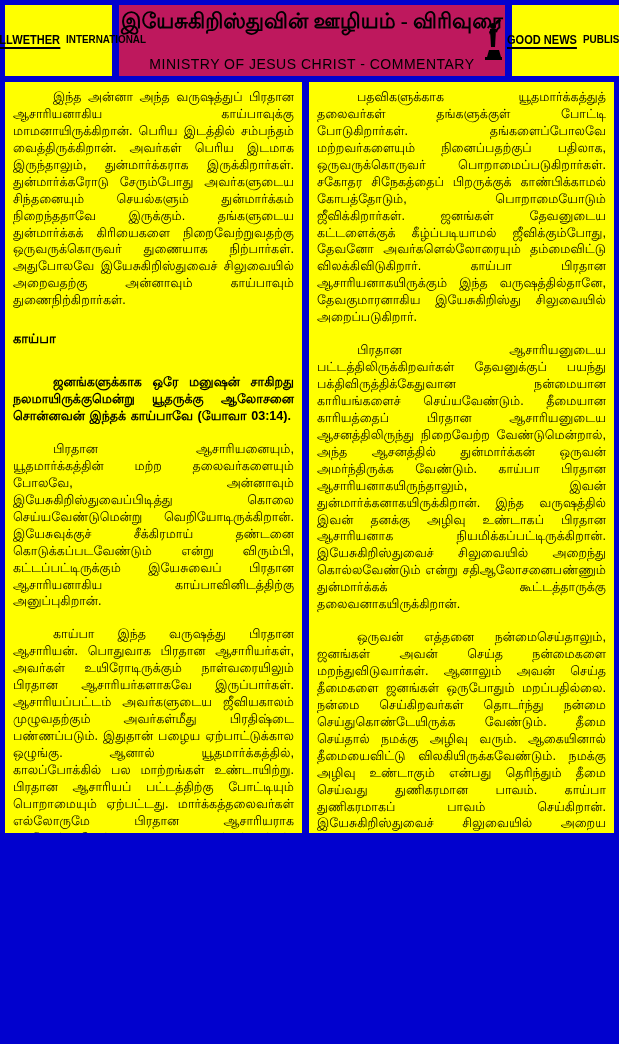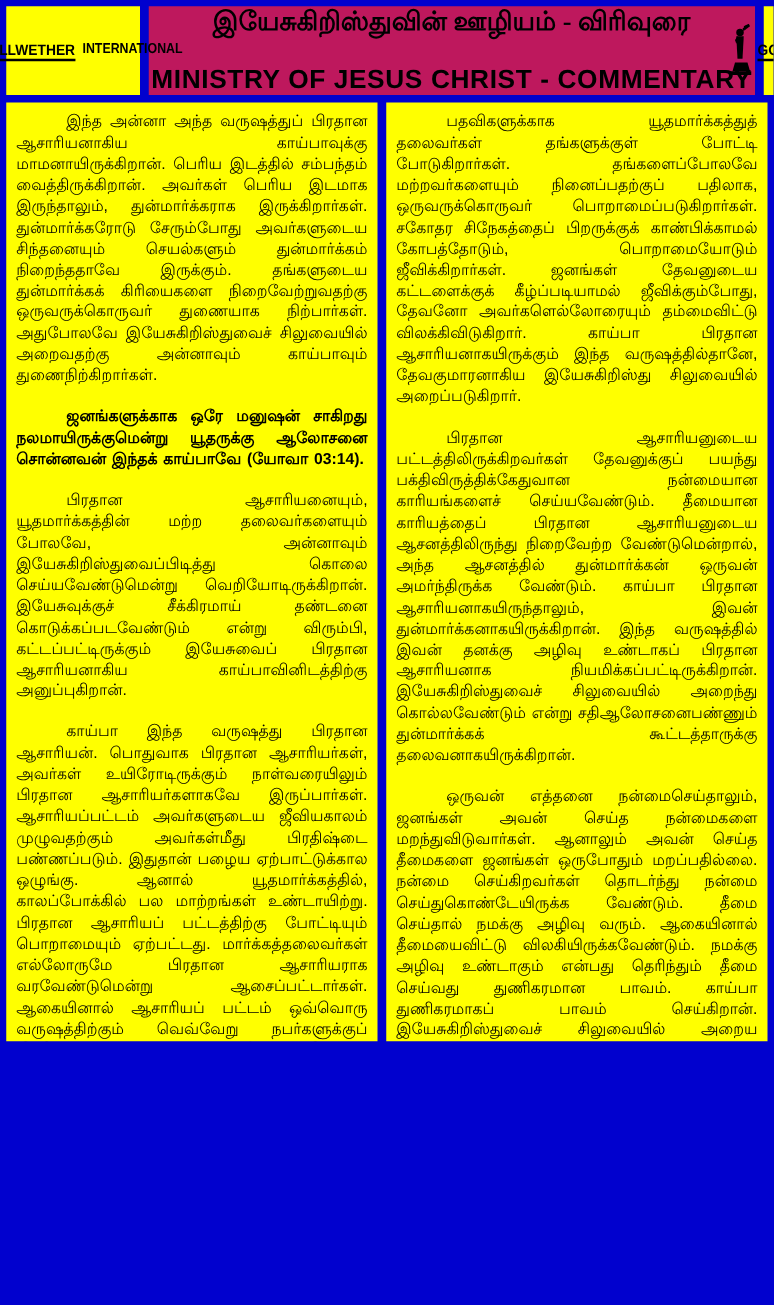--- a/index.html
+++ b/index.html
@@ -62,22 +62,22 @@
     gap: 4px;
     padding: 2px;
   }
   .title-tamil {
     font-family: "Liberation Serif", "DejaVu Serif", serif;
     font-weight: bold;
     font-size: 21px;
     white-space: nowrap;
   }
   .title-english {
-    font-weight: bold;
-    font-size: 21px;
+    font-weight: normal;
+    font-size: 14px;
     letter-spacing: 0.5px;
     white-space: nowrap;
     margin-top: 16px;
   }
   
   .body-row {
     display: flex;
     gap: 7px;
     height: 751px;
   }
@@ -151,20 +151,21 @@
         <span class="logo-line2">PUBLISHERS</span>
       </div>
     </div>
 
   </div>
 
   <div class="body-row">
 
     <div class="column col-left">
       <p class="para indent">இந்த அன்னா அந்த வருஷத்துப் பிரதான ஆசாரியனாகிய காய்பாவுக்கு மாமனாயிருக்கிறான். பெரிய இடத்தில் சம்பந்தம் வைத்திருக்கிறான். அவர்கள் பெரிய இடமாக இருந்தாலும், துன்மார்க்கராக இருக்கிறார்கள். துன்மார்க்கரோடு சேரும்போது அவர்களுடைய சிந்தனையும் செயல்களும் துன்மார்க்கம் நிறைந்ததாவே இருக்கும். தங்களுடைய துன்மார்க்கக் கிரியைகளை நிறைவேற்றுவதற்கு ஒருவருக்கொருவர் துணையாக நிற்பார்கள். அதுபோலவே இயேசுகிறிஸ்துவைச் சிலுவையில் அறைவதற்கு அன்னாவும் காய்பாவும் துணைநிற்கிறார்கள்.</p>
+      <div class="heading">காய்பா</div>
       <p class="para indent bold">ஜனங்களுக்காக ஒரே மனுஷன் சாகிறது நலமாயிருக்குமென்று யூதருக்கு ஆலோசனை சொன்னவன் இந்தக் காய்பாவே (யோவா 03:14).</p>
       <p class="para indent">பிரதான ஆசாரியனையும், யூதமார்க்கத்தின் மற்ற தலைவர்களையும் போலவே, அன்னாவும் இயேசுகிறிஸ்துவைப்பிடித்து கொலை செய்யவேண்டுமென்று வெறியோடிருக்கிறான். இயேசுவுக்குச் சீக்கிரமாய் தண்டனை கொடுக்கப்படவேண்டும் என்று விரும்பி, கட்டப்பட்டிருக்கும் இயேசுவைப் பிரதான ஆசாரியனாகிய காய்பாவினிடத்திற்கு அனுப்புகிறான்.</p>
       <p class="para indent">காய்பா இந்த வருஷத்து பிரதான ஆசாரியன். பொதுவாக பிரதான ஆசாரியர்கள், அவர்கள் உயிரோடிருக்கும் நாள்வரையிலும் பிரதான ஆசாரியர்களாகவே இருப்பார்கள். ஆசாரியப்பட்டம் அவர்களுடைய ஜீவியகாலம் முழுவதற்கும் அவர்கள்மீது பிரதிஷ்டை பண்ணப்படும். இதுதான் பழைய ஏற்பாட்டுக்கால ஒழுங்கு. ஆனால் யூதமார்க்கத்தில், காலப்போக்கில் பல மாற்றங்கள் உண்டாயிற்று. பிரதான ஆசாரியப் பட்டத்திற்கு போட்டியும் பொறாமையும் ஏற்பட்டது. மார்க்கத்தலைவர்கள் எல்லோருமே பிரதான ஆசாரியராக வரவேண்டுமென்று ஆசைப்பட்டார்கள். ஆகையினால் ஆசாரியப் பட்டம் ஒவ்வொரு வருஷத்திற்கும் வெவ்வேறு நபர்களுக்குப் பிரதிஷ்டைப்பண்ணப்பட்டது. இந்தப் பிரகாரம் காய்பா இந்த வருஷத்துப் பிரதான ஆசாரியனாயிருக்கிறான்.</p>
     </div>
 
     <div class="column col-right">
       <p class="para indent">பதவிகளுக்காக யூதமார்க்கத்துத் தலைவர்கள் தங்களுக்குள் போட்டி போடுகிறார்கள். தங்களைப்போலவே மற்றவர்களையும் நினைப்பதற்குப் பதிலாக, ஒருவருக்கொருவர் பொறாமைப்படுகிறார்கள். சகோதர சிநேகத்தைப் பிறருக்குக் காண்பிக்காமல் கோபத்தோடும், பொறாமையோடும் ஜீவிக்கிறார்கள். ஜனங்கள் தேவனுடைய கட்டளைக்குக் கீழ்ப்படியாமல் ஜீவிக்கும்போது, தேவனோ அவர்களெல்லோரையும் தம்மைவிட்டு விலக்கிவிடுகிறார். காய்பா பிரதான ஆசாரியனாகயிருக்கும் இந்த வருஷத்தில்தானே, தேவகுமாரனாகிய இயேசுகிறிஸ்து சிலுவையில் அறைப்படுகிறார்.</p>
       <p class="para indent">பிரதான ஆசாரியனுடைய பட்டத்திலிருக்கிறவர்கள் தேவனுக்குப் பயந்து பக்திவிருத்திக்கேதுவான நன்மையான காரியங்களைச் செய்யவேண்டும். தீமையான காரியத்தைப் பிரதான ஆசாரியனுடைய ஆசனத்திலிருந்து நிறைவேற்ற வேண்டுமென்றால், அந்த ஆசனத்தில் துன்மார்க்கன் ஒருவன் அமர்ந்திருக்க வேண்டும். காய்பா பிரதான ஆசாரியனாகயிருந்தாலும், இவன் துன்மார்க்கனாகயிருக்கிறான். இந்த வருஷத்தில் இவன் தனக்கு அழிவு உண்டாகப் பிரதான ஆசாரியனாக நியமிக்கப்பட்டிருக்கிறான். இயேசுகிறிஸ்துவைச் சிலுவையில் அறைந்து கொல்லவேண்டும் என்று சதிஆலோசனைபண்ணும் துன்மார்க்கக் கூட்டத்தாருக்கு தலைவனாகயிருக்கிறான்.</p>
       <p class="para indent">ஒருவன் எத்தனை நன்மைசெய்தாலும், ஜனங்கள் அவன் செய்த நன்மைகளை மறந்துவிடுவார்கள். ஆனாலும் அவன் செய்த தீமைகளை ஜனங்கள் ஒருபோதும் மறப்பதில்லை. நன்மை செய்கிறவர்கள் தொடர்ந்து நன்மை செய்துகொண்டேயிருக்க வேண்டும். தீமை செய்தால் நமக்கு அழிவு வரும். ஆகையினால் தீமையைவிட்டு விலகியிருக்கவேண்டும். நமக்கு அழிவு உண்டாகும் என்பது தெரிந்தும் தீமை செய்வது துணிகரமான பாவம். காய்பா துணிகரமாகப் பாவம் செய்கிறான். இயேசுகிறிஸ்துவைச் சிலுவையில் அறைய ஒப்புக்கொடுத்தால் தனக்கு அழிவும் சாபமும் வரும் என்று தெரிந்திருந்தும், அவன் இயேசுவை சிலுவையில் அறைய ஒப்புக்கொடுக்கிறான். காய்பா தன்னுடைய அழிவைத் தானே தேடிக்கொள்கிறான்.</p>
     </div>

